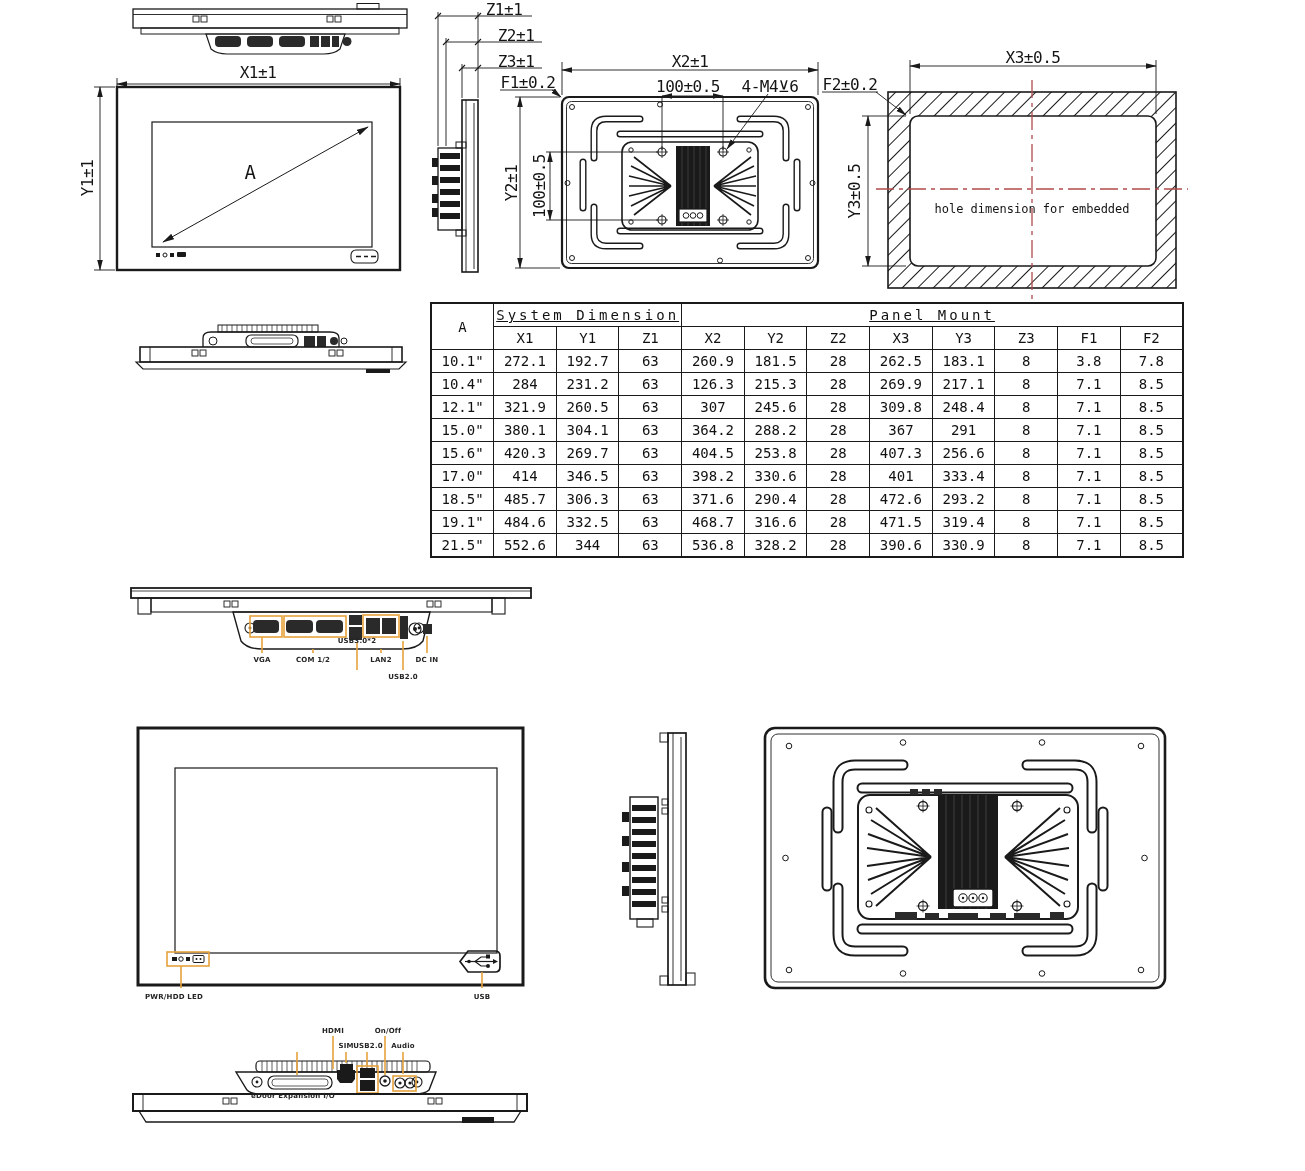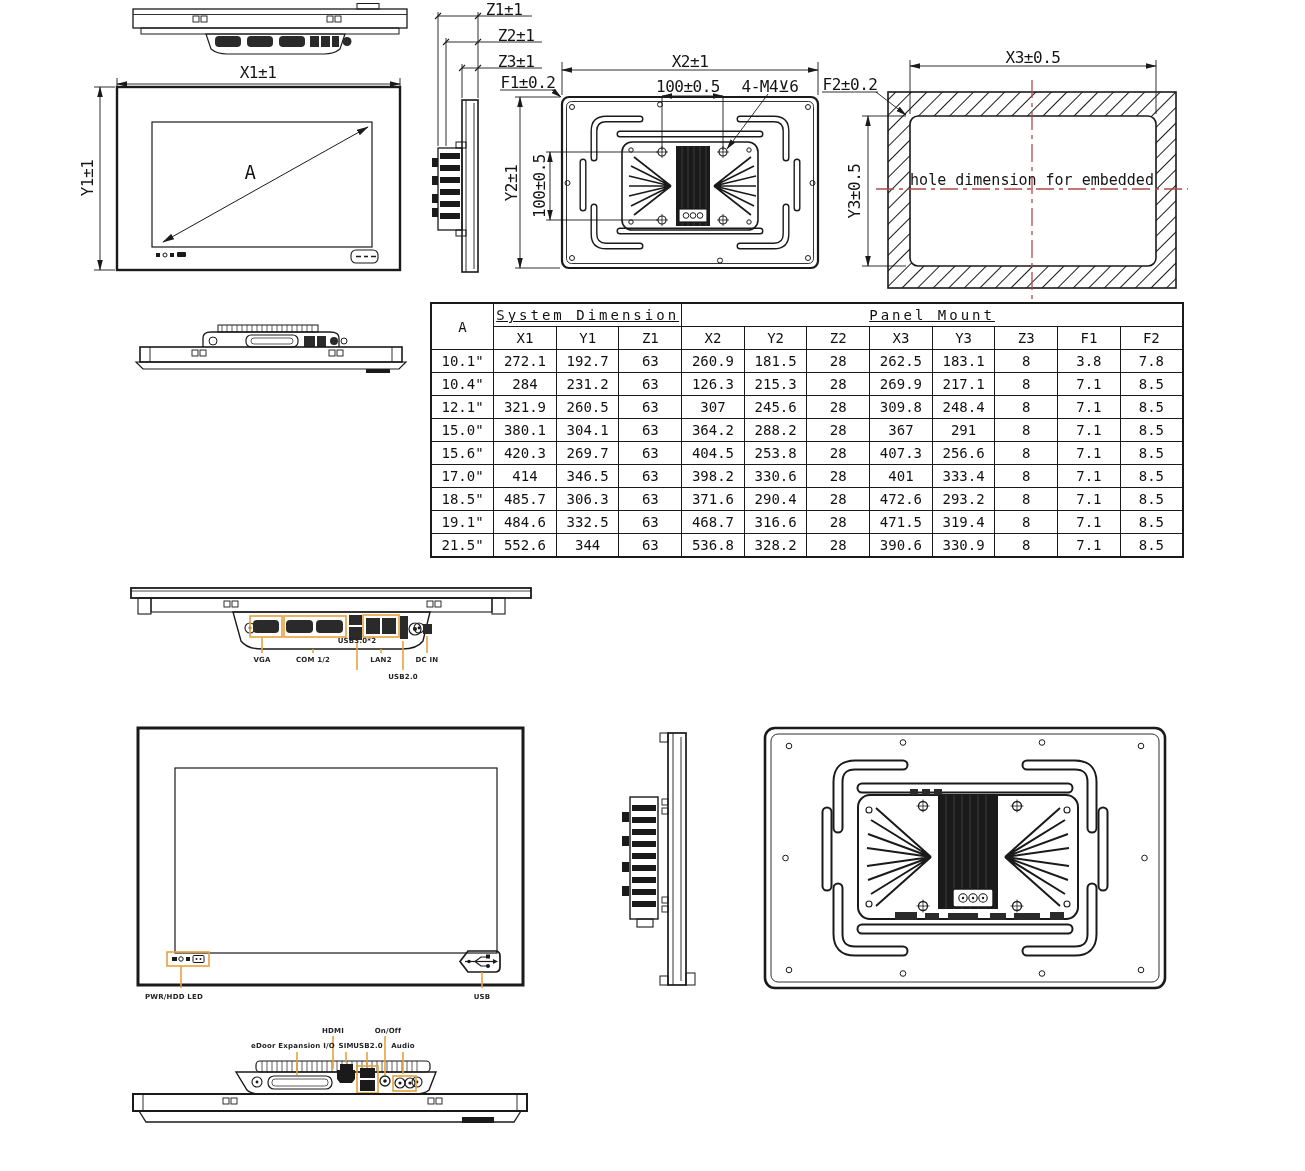--- a/index.html
+++ b/index.html
@@ -2,21 +2,21 @@
 <html><head>
 <meta charset="utf-8">
 <style>
   html,body{margin:0;padding:0;background:#fff;}
   #canvas{position:relative;width:1305px;height:1171px;background:#fff;overflow:hidden;
           font-family:"DejaVu Sans Mono",monospace;}
   svg{position:absolute;left:0;top:0;}
   .lbl{position:absolute;transform:translate(-50%,-50%);font:16px "DejaVu Sans Mono",monospace;
        color:#141414;white-space:nowrap;letter-spacing:-0.5px;}
   .lbl.rot{transform:translate(-50%,-50%) rotate(-90deg);}
-  .lbl.note{font-size:15px;letter-spacing:0;}
+  .lbl.note{font-size:12px;letter-spacing:0;margin-top:29px;}
   .lbl.diag{font-size:19px;}
   .plbl{position:absolute;transform:translate(-50%,-50%);font:bold 7px "DejaVu Sans",sans-serif;
         color:#242424;white-space:nowrap;letter-spacing:0.2px;}
   table#dimtable{position:absolute;left:430px;top:302px;width:752px;border-collapse:collapse;
         table-layout:fixed;border:2px solid #1a1a1a;font:14px "DejaVu Sans Mono",monospace;color:#111;}
   #dimtable th,#dimtable td{border:1px solid #1a1a1a;text-align:center;padding:0;height:22px;
         font-weight:normal;line-height:1;overflow:hidden;}
   #dimtable th.grp{letter-spacing:3px;text-decoration:underline;}
 </style>
 </head>
@@ -470,21 +470,21 @@
 <div class="plbl" style="left:262px;top:660px">VGA</div>
 <div class="plbl" style="left:313px;top:660px">COM 1/2</div>
 <div class="plbl" style="left:357px;top:641px">USB3.0*2</div>
 <div class="plbl" style="left:381px;top:660px">LAN2</div>
 <div class="plbl" style="left:403px;top:677px">USB2.0</div>
 <div class="plbl" style="left:427px;top:660px">DC IN</div>
 
 <div class="plbl" style="left:174px;top:997px">PWR/HDD LED</div>
 <div class="plbl" style="left:482px;top:997px">USB</div>
 
-<div class="plbl" style="left:293px;top:1046px">eDoor Expansion I/O</div>
+<div class="plbl" style="left:293px;top:1096px">eDoor Expansion I/O</div>
 <div class="plbl" style="left:333px;top:1031px">HDMI</div>
 <div class="plbl" style="left:346px;top:1046px">SIM</div>
 <div class="plbl" style="left:368px;top:1046px">USB2.0</div>
 <div class="plbl" style="left:388px;top:1031px">On/Off</div>
 <div class="plbl" style="left:403px;top:1046px">Audio</div>
 
 <table id="dimtable">
   <colgroup>
     <col style="width:62.67px">
         <col style="width:62.67px">

